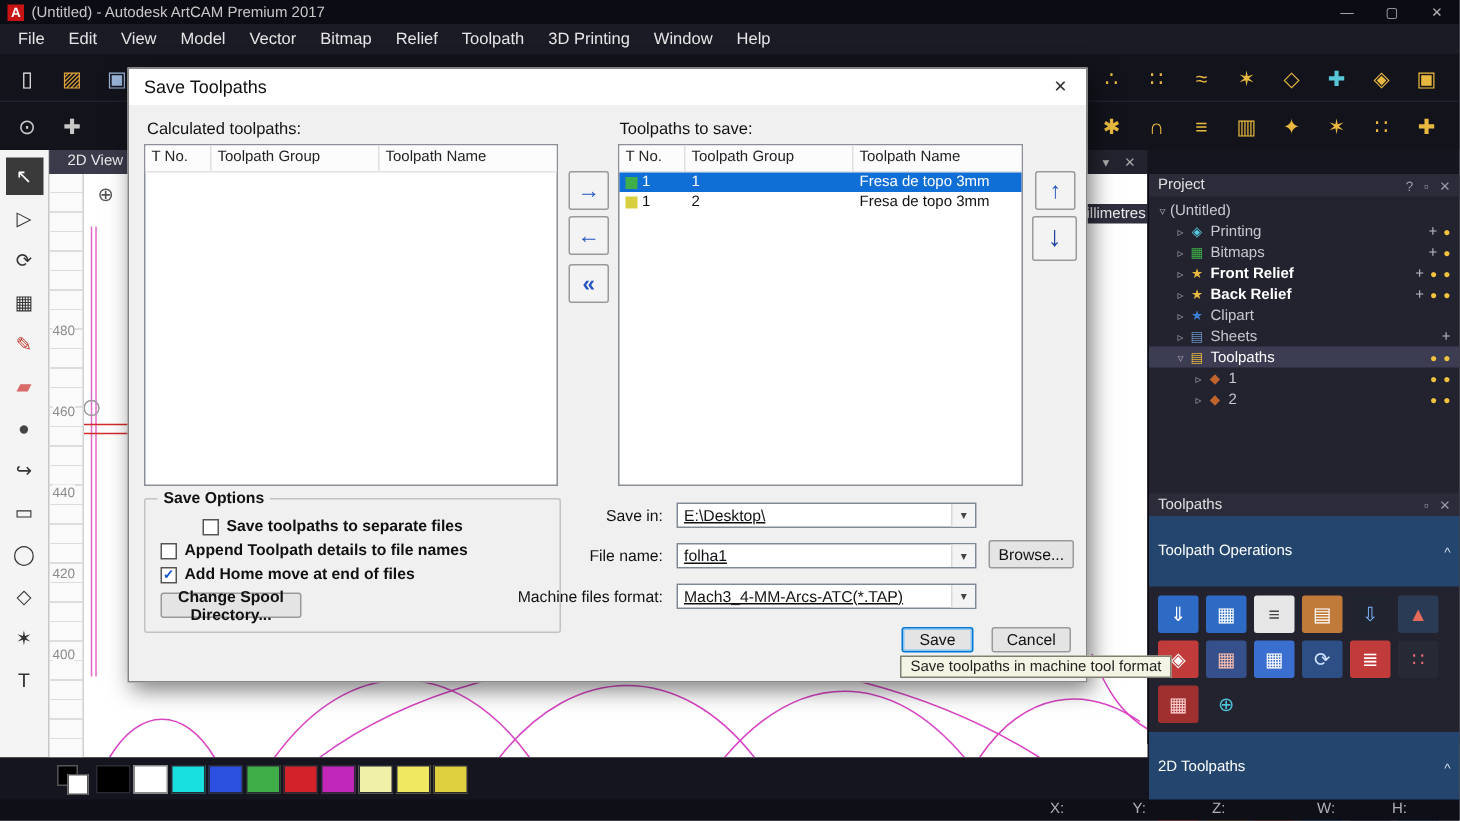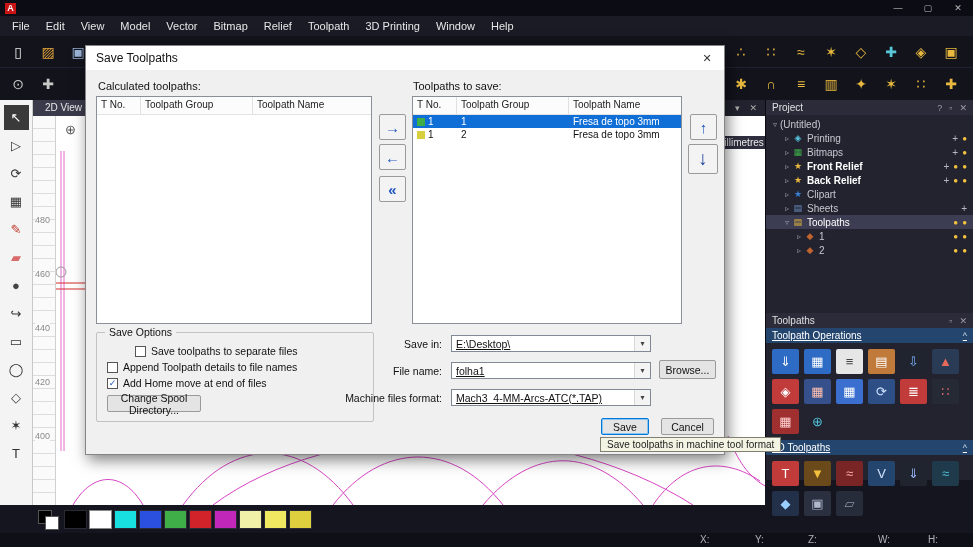--- a/index.html
+++ b/index.html
@@ -36,37 +36,37 @@
   .canvas-body{position:relative;height:389px;background:#fff;overflow:hidden;}
   .vruler{position:absolute;left:0;top:0;width:22px;height:100%;background:#fafafa;
     border-right:1px solid #d0d0d0;
     background-image:repeating-linear-gradient(to bottom,transparent 0 12px,#ddd 12px 13px);text-align:right;}
   .ruler-num{position:absolute;left:2px;font-size:9px;color:#8a8a8a;background:#fafafa;}
   .drawing{position:absolute;left:0;top:0;pointer-events:none;}
   .zoom-mini{position:absolute;left:32px;top:6px;display:flex;gap:10px;color:#555;font-size:13px;}
   .units{position:absolute;left:676px;top:20px;background:#2e2e3e;color:#eee;font-size:10px;
     padding:1px 7px;border-radius:2px;}
   
-  .right-panel{position:absolute;left:765px;top:100px;width:208px;height:380px;background:#232330;
+  .right-panel{position:absolute;left:765px;top:116px;width:208px;height:380px;background:#232330;
     box-sizing:border-box;border-left:1px solid #0a0a10;font-size:10px;}
   .panel-header{height:15px;background:#2b2b3a;color:#e0e0e0;display:flex;align-items:center;
     padding:0 6px;font-size:10px;}
   .ph-icons{margin-left:auto;display:flex;gap:7px;color:#9a9aa8;font-size:9px;}
   .tree{padding-top:2px;height:196px;overflow:hidden;}
   .tree-row{height:14px;display:flex;align-items:center;color:#c8c8d0;padding-right:6px;}
   .tree-row.selected{background:#3c3c52;color:#fff;}
   .tree-arrow{width:10px;text-align:center;font-size:8px;color:#9a9aa8;flex:0 0 10px;}
   .tree-icon{width:12px;text-align:center;font-size:9px;margin-right:3px;flex:0 0 12px;}
   .tree-label{font-size:10px;white-space:nowrap;}
   .tree-label.bold{font-weight:bold;color:#fff;}
   .tree-trail{margin-left:auto;display:flex;gap:4px;align-items:center;}
   .plus{color:#b8b8c0;font-size:10px;}
   .bulb{color:#f2c23e;font-size:8px;}
   .section-header{height:15px;background:#24466e;color:#fff;display:flex;align-items:center;
-    padding:0 6px;font-size:10px;text-decoration:underline;}
+    padding:16px 6px;font-size:10px;}
   .collapse{margin-left:auto;font-size:9px;color:#cddcec;}
   .icon-grid{display:flex;flex-wrap:wrap;gap:5px;padding:6px;}
   .grid-icon{width:27px;height:25px;display:flex;align-items:center;justify-content:center;
     font-size:13px;border-radius:2px;}
   
   .palette{position:absolute;left:0;top:505px;width:765px;height:28px;background:#15151f;
     display:flex;align-items:center;}
   .color-pair{position:relative;width:22px;height:19px;margin-left:38px;margin-right:4px;flex:0 0 22px;}
   .cp-b{position:absolute;left:0;top:0;width:12px;height:12px;background:#000;border:1px solid #555;}
   .cp-w{position:absolute;left:7px;top:6px;width:12px;height:12px;background:#fff;border:1px solid #555;}
@@ -87,21 +87,21 @@
   .lh-cell{padding:2px 4px;border-right:1px solid #e0e0e0;box-sizing:border-box;white-space:nowrap;overflow:hidden;}
   .list-row{display:flex;height:13px;font-size:10px;align-items:center;}
   .list-row.selected{background:#0f6fd7;color:#fff;}
   .lr-cell{padding:0 4px;box-sizing:border-box;display:flex;align-items:center;gap:3px;
     overflow:hidden;white-space:nowrap;}
   .row-icon{width:8px;height:8px;display:inline-block;flex:0 0 8px;}
   .arrow-btn{position:absolute;width:27px;height:26px;background:#f3f3f3;border:1px solid #9a9a9a;
     border-radius:2px;display:flex;align-items:center;justify-content:center;color:#2456c0;
     font-weight:bold;font-size:15px;box-sizing:border-box;}
   .arrow-btn.big{width:30px;height:30px;font-size:19px;color:#1a3f9e;}
-  .groupbox{position:absolute;border:1px solid #c2c2c2;border-radius:2px;}
+  .groupbox{position:absolute;border:1px solid #c2c2c2;border-radius:2px;font-weight:bold;}
   .gb-legend{position:absolute;top:-7px;left:8px;background:#f0f0f0;padding:0 4px;font-size:10.5px;}
   .cb-row{position:absolute;left:10px;display:flex;align-items:center;gap:5px;font-size:10.5px;}
   .cb{width:11px;height:11px;background:#fff;border:1px solid #555;display:flex;align-items:center;
     justify-content:center;font-size:9px;color:#1656c8;flex:0 0 11px;box-sizing:border-box;}
   .btn{position:absolute;background:#e4e4e4;border:1px solid #9a9a9a;font-size:10.5px;text-align:center;
     border-radius:2px;display:flex;align-items:center;justify-content:center;box-sizing:border-box;}
   .btn.primary{border:1px solid #0078d7;box-shadow:0 0 0 1px #8cc4f0 inset;}
   .field-label{position:absolute;font-size:10.5px;text-align:right;width:120px;left:236px;white-space:nowrap;}
   .combo{position:absolute;height:17px;background:#fff;border:1px solid #808a96;display:flex;
     align-items:center;font-size:10.5px;box-sizing:border-box;width:200px;left:365px;}
@@ -109,20 +109,21 @@
   .combo-arrow{width:15px;height:100%;display:flex;align-items:center;justify-content:center;
     font-size:8px;color:#444;border-left:1px solid #d8d8d8;background:#f4f4f4;}
   .tooltip{position:absolute;left:600px;top:437px;background:#f4f4e4;border:1px solid #808070;
     font-size:10px;padding:1px 6px;color:#222;z-index:20;white-space:nowrap;}
 </style>
 </head>
 <body>
 
 <div class="titlebar">
   <div class="app-icon">A</div>
+  <div class="title">(Untitled) - Autodesk ArtCAM Premium 2017</div>
   <div class="win-controls">
     <div class="win-btn">—</div>
     <div class="win-btn">▢</div>
     <div class="win-btn">✕</div>
   </div>
 </div>
 
 <div class="menubar" id="menubar">
     <div class="menu-item">File</div>
     <div class="menu-item">Edit</div>

